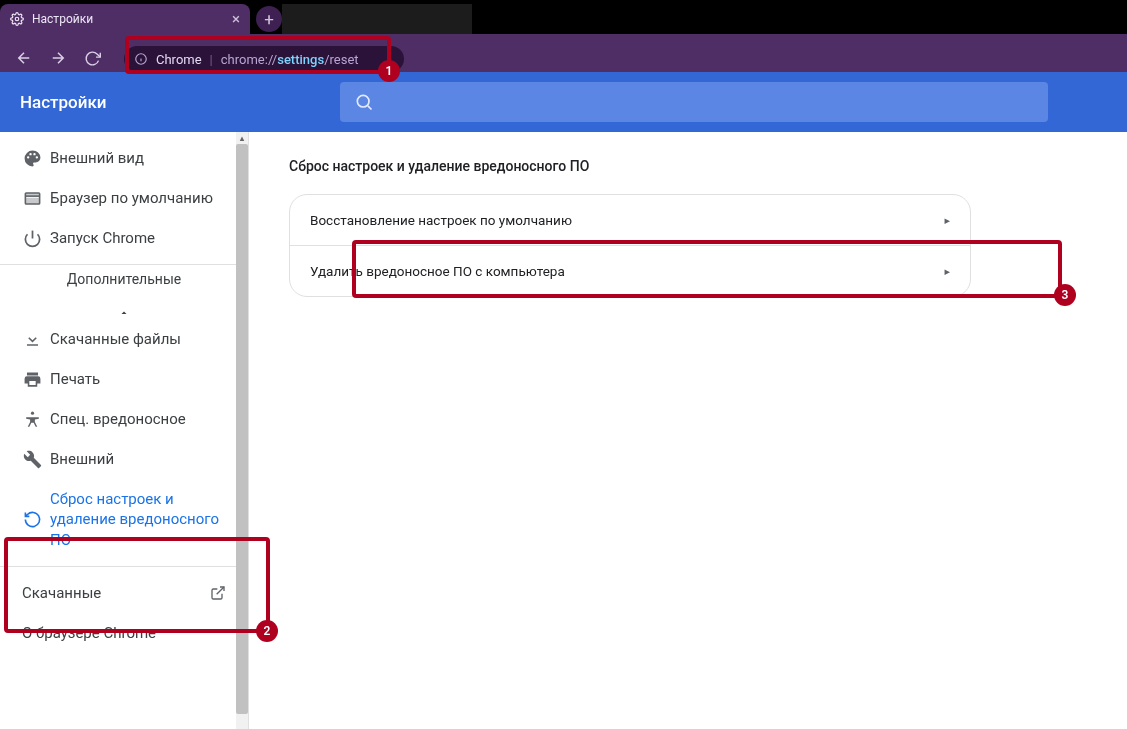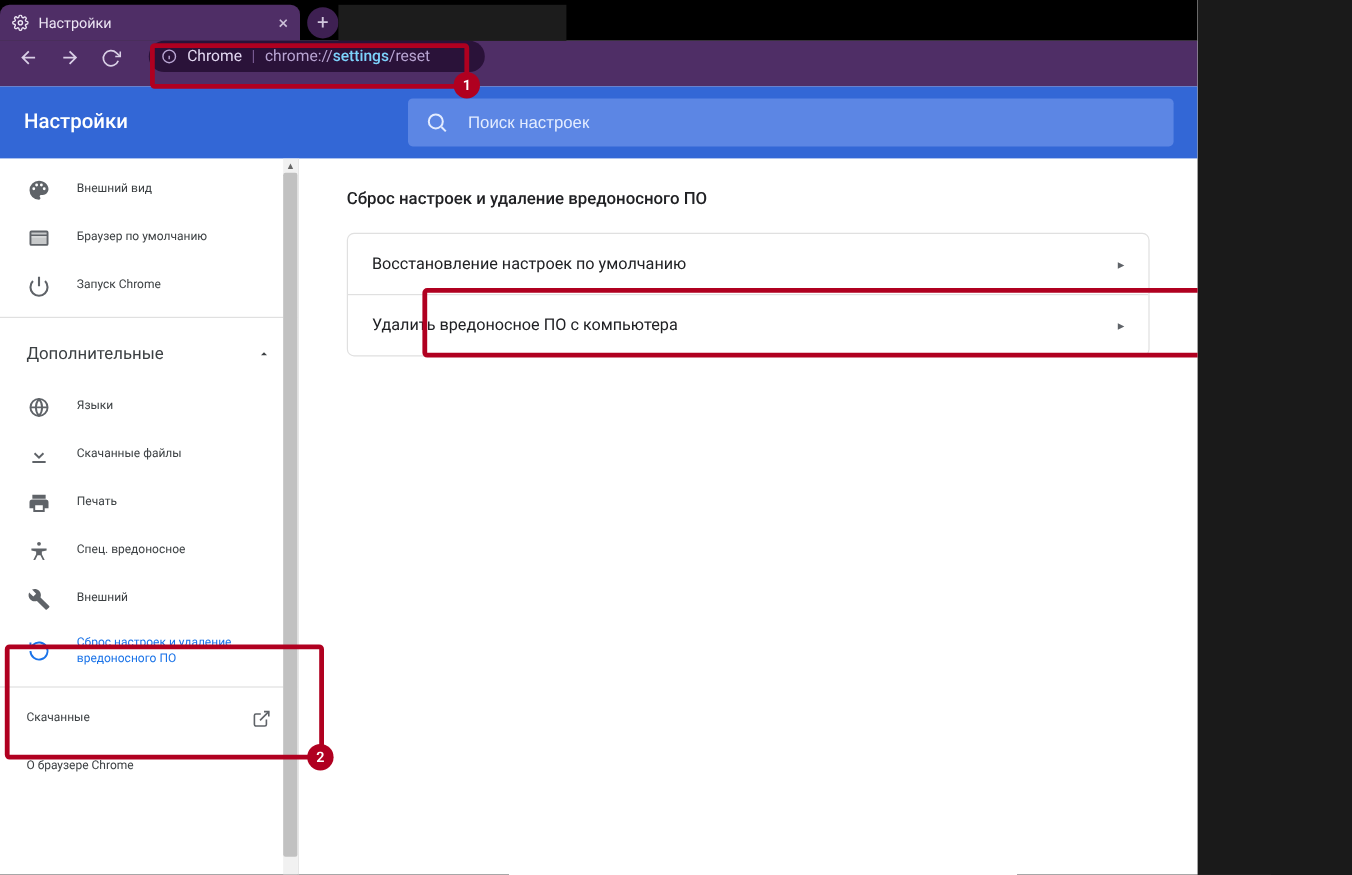--- a/index.html
+++ b/index.html
@@ -9,33 +9,33 @@
     --tab-roof:#000;
     --blue-header:#3367d6;
     --blue-text:#1a73e8;
     --grey-text:#5f6368;
     --grey-light:#3c4043;
     --divider:#e0e0e0;
     --bg:#ffffff;
     --annot:#b00020;
   }
   html,body{margin:0;padding:0;font-family:"Segoe UI",Roboto,Arial,sans-serif;background:#1a1a1a;}
-  #viewport{width:998px;height:729px;position:relative;overflow:hidden;background:var(--bg);}
+  #viewport{width:1127px;height:729px;position:relative;overflow:hidden;background:var(--bg);}
 
   
   .tabstrip{height:34px;background:var(--tab-roof);display:flex;align-items:flex-end;}
   .tab{height:30px;width:230px;display:flex;align-items:center;gap:8px;padding:0 10px;color:#d0c6dc;font-size:12px;position:relative;}
   .tab.active{background:var(--chrome-purple);border-top-left-radius:8px;border-top-right-radius:8px;color:#ede6f5;}
   .tab .favicon{width:14px;height:14px;display:inline-flex;align-items:center;justify-content:center;}
   .tab .close{margin-left:auto;font-size:15px;line-height:1;opacity:.8;}
   .newtab{width:26px;height:26px;border-radius:50%;background:#3e2052;display:flex;align-items:center;justify-content:center;color:#d0c6dc;font-size:17px;margin-left:6px;margin-bottom:2px;}
   .tab.ghost{background:#1c1c1c;color:#555;}
 
   
-  .toolbar{height:38px;background:var(--chrome-purple);display:flex;align-items:flex-start;gap:6px;padding:0 10px;}
+  .toolbar{height:38px;background:var(--chrome-purple);display:flex;align-items:flex-end;gap:6px;padding:0 10px;}
   .navbtn{width:28px;height:28px;display:flex;align-items:center;justify-content:center;color:#d9cfe6;}
   .omnibox{flex:0 0 260px;height:26px;border-radius:13px;background:var(--chrome-dark);display:flex;align-items:center;color:#c9b8de;font-size:13px;padding:0 10px;gap:8px;position:relative;}
   .omnibox .chip{color:#e4d9f2;}
   .omnibox .sep{color:#7a5c94;}
   .omnibox .url{color:#b9a5d3;}
   .omnibox .url b{color:#7dd3fc;font-weight:500;}
   .toolbar-spacer{flex:1;}
 
   
   .annot{position:absolute;border:4px solid var(--annot);border-radius:4px;pointer-events:none;}
@@ -48,33 +48,33 @@
   .search-wrap input{background:transparent;border:none;outline:none;color:#fff;font-size:14px;flex:1;}
   .search-wrap input::placeholder{color:#e3ecff;}
 
   
   .body{display:flex;height:calc(100% - 34px - 38px - 60px);}
   .sidebar{width:248px;position:relative;border-right:1px solid var(--divider);overflow:hidden auto;}
   .scroll-track{position:absolute;right:0;top:0;bottom:0;width:12px;background:#f1f1f1;}
   .scroll-thumb{position:absolute;right:0;top:0;width:12px;height:570px;background:#c1c1c1;border-radius:2px;}
   .scroll-up-arrow{position:absolute;right:0;top:0;width:12px;height:12px;display:flex;align-items:center;justify-content:center;font-size:9px;color:#666;}
 
-  .nav-item{display:flex;align-items:center;gap:22px;padding:0 22px;height:40px;color:var(--grey-light);font-size:10px;cursor:pointer;}
+  .nav-item{display:flex;align-items:center;gap:8px;padding:0 22px;height:40px;color:var(--grey-light);font-size:15px;cursor:pointer;}
   .nav-item.tall{height:auto;padding-top:10px;padding-bottom:10px;}
   .nav-item .ico{width:20px;height:20px;display:inline-flex;align-items:center;justify-content:center;color:#5f6368;flex-shrink:0;}
   .nav-item.active{color:var(--blue-text);}
   .nav-item.active .ico{color:var(--blue-text);}
-  .nav-section{display:flex;align-items:center;justify-content:space-between;padding:0 22px;height:48px;color:var(--grey-light);font-size:14px;}
+  .nav-section{display:flex;align-items:center;justify-content:space-between;padding:0 22px;height:48px;color:var(--grey-light);font-size:14px;flex-direction:column;}
   .nav-sep{height:1px;background:var(--divider);margin:6px 0;}
   .nav-item .ext{margin-left:auto;color:#5f6368;}
   .nav-item .label{line-height:1.35;}
 
   .content{flex:1;padding:26px 40px;overflow:auto;}
   .content h2{font-size:14px;color:#202124;font-weight:500;margin:0 0 20px;}
-  .card{border:1px solid var(--divider);border-radius:6px;overflow:hidden;max-width:680px;}
+  .card{border:1px solid var(--divider);border-radius:18px;overflow:hidden;max-width:680px;}
   .row{display:flex;align-items:center;justify-content:space-between;height:50px;padding:0 20px;font-size:13.5px;color:#202124;cursor:pointer;}
   .row + .row{border-top:1px solid var(--divider);gap:32px;}
   .row .chev{font-size:11px;color:#5f6368;}
 
   svg{display:block;}
 </style>
 </head>
 <body>
 <div id="viewport">
 
@@ -128,21 +128,20 @@
   <div class="toolbar-spacer"></div>
 </div>
 
 <div class="settings-header">
   <div class="settings-title">Настройки</div>
   <div class="search-wrap">
     <svg width="20" height="20" viewBox="0 0 24 24" fill="none" stroke="currentColor" stroke-width="2">
           <circle cx="11" cy="11" r="7"></circle>
           <line x1="21" y1="21" x2="16.65" y2="16.65"></line>
         </svg>
-    <input placeholder="Поиск настроек" style="">
   </div>
 </div>
 
 <div class="body">
 
   <div class="sidebar">
     <div class="scroll-track"></div>
     <div class="scroll-up-arrow">▴</div>
     <div class="scroll-thumb" style="top:12px"></div>
 
@@ -183,30 +182,20 @@
 
     <div class="nav-section">
       <span>Дополнительные</span>
       <span>
         <svg width="12" height="12" viewBox="0 0 24 24" fill="currentColor">
               <path d="M7 14l5-5 5 5z"></path>
             </svg>
       </span>
     </div>
 
-    <div class="nav-item">
-      <span class="ico">
-        <svg width="19" height="19" viewBox="0 0 24 24" fill="none" stroke="currentColor" stroke-width="2">
-              <circle cx="12" cy="12" r="9"></circle>
-              <line x1="3" y1="12" x2="21" y2="12"></line>
-              <path d="M12 3a14 14 0 0 1 0 18M12 3a14 14 0 0 0 0 18"></path>
-            </svg>
-      </span>
-      <span class="label">Языки</span>
-    </div>
 
     <div class="nav-item">
       <span class="ico">
         <svg width="19" height="19" viewBox="0 0 24 24" fill="currentColor">
               <path d="M5 20h14v-2H5v2zM12 3L12 13 8 9l-1.4 1.4L12 15.8l5.4-5.4L16 9l-4 4V3z"></path>
             </svg>
       </span>
       <span class="label">Скачанные файлы</span>
     </div>
 

